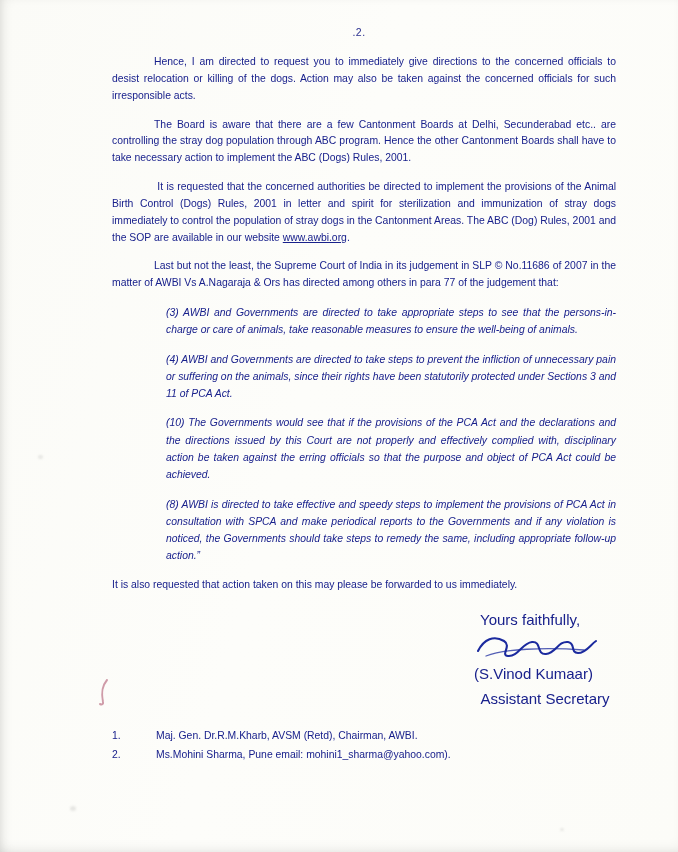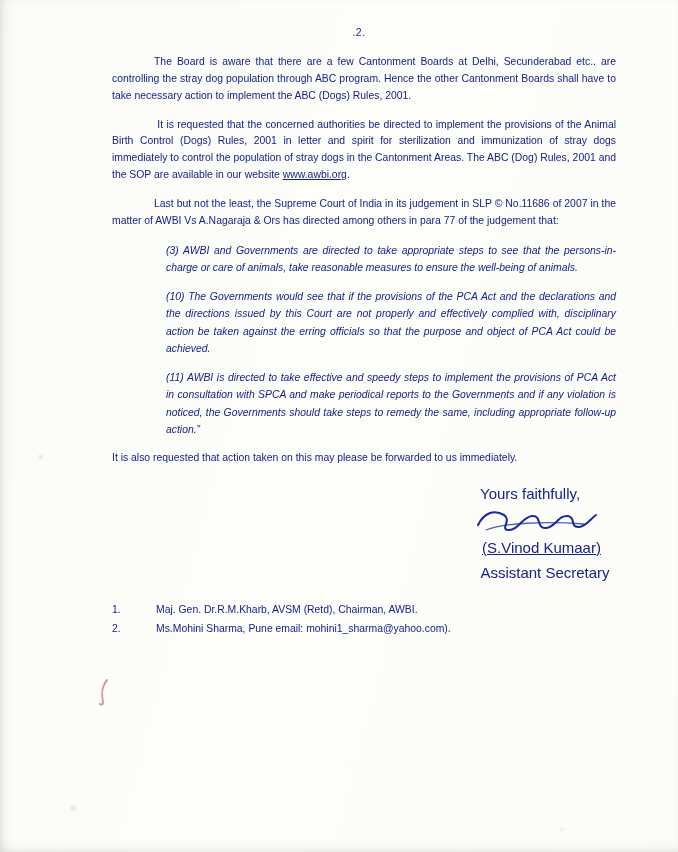--- a/index.html
+++ b/index.html
@@ -75,22 +75,21 @@
     height: 26px;
     position: relative;
     margin: 2px 0 0 10px;
   }
   .signature svg {
     position: absolute;
     top: -6px;
     left: 0;
   }
   .sign-name {
-    margin-left: 18px;
-    text-decoration: underline;
+    margin-left: 10px;
   }
   .sign-title {
     margin-left: 10px;
     text-align: center;
   }
   .copy-to {
     margin-top: 34px;
     font-size: 10.4px;
     color: #19218c;
   }
@@ -134,34 +133,36 @@
   }
 </style>
 </head>
 <body>
 
 <div class="page">
 
   <div class="page-number">.2.</div>
 
 
+  <p class="indent">Hence, I am directed to request you to immediately give directions to the concerned officials to desist relocation or killing of the dogs. Action may also be taken against the concerned officials for such irresponsible acts.</p>
 
   <p class="indent">The Board is aware that there are a few Cantonment Boards at Delhi, Secunderabad etc.. are controlling the stray dog population through ABC program. Hence the other Cantonment Boards shall have to take necessary action to implement the ABC (Dogs) Rules, 2001.</p>
 
   <p class="indent">
     <span>It is requested that the concerned authorities be directed to implement the provisions of the Animal Birth Control (Dogs) Rules, 2001 in letter and spirit for sterilization and immunization of stray dogs immediately to control the population of stray dogs in the Cantonment Areas. The ABC (Dog) Rules, 2001 and the SOP are available in our website</span>
     <a class="site-link" href="#">www.awbi.org</a><span>.</span>
   </p>
 
   <p class="indent">Last but not the least, the Supreme Court of India in its judgement in SLP © No.11686 of 2007 in the matter of AWBI Vs A.Nagaraja &amp; Ors has directed among others in para 77 of the judgement that:</p>
 
   <div class="quoted-block">
     <p>(3) AWBI and Governments are directed to take appropriate steps to see that the persons-in-charge or care of animals, take reasonable measures to ensure the well-being of animals.</p>
+    <p>(4) AWBI and Governments are directed to take steps to prevent the infliction of unnecessary pain or suffering on the animals, since their rights have been statutorily protected under Sections 3 and 11 of PCA Act.</p>
     <p>(10) The Governments would see that if the provisions of the PCA Act and the declarations and the directions issued by this Court are not properly and effectively complied with, disciplinary action be taken against the erring officials so that the purpose and object of PCA Act could be achieved.</p>
-    <p>(11) AWBI is directed to take effective and speedy steps to implement the provisions of PCA Act in consultation with SPCA and make periodical reports to the Governments and if any violation is noticed, the Governments should take steps to remedy the same, including appropriate follow-up action.”</p>
+    <p>(8) AWBI is directed to take effective and speedy steps to implement the provisions of PCA Act in consultation with SPCA and make periodical reports to the Governments and if any violation is noticed, the Governments should take steps to remedy the same, including appropriate follow-up action.”</p>
   </div>
 
   <p class="closing">It is also requested that action taken on this may please be forwarded to us immediately.</p>
 
   <div class="sign-block">
     <div class="yours">Yours faithfully,</div>
     <div class="signature">
       <svg width="130" height="34" viewBox="0 0 130 34" fill="none" xmlns="http://www.w3.org/2000/svg">
         <path d="M4 22 C10 10, 20 6, 30 12 C38 17, 26 26, 34 27 C44 28, 48 14, 58 13 C68 12, 62 26, 72 25 C82 24, 84 12, 94 13 C102 14, 96 24, 104 24 C112 24, 116 16, 122 12" stroke="#1b2a9e" stroke-width="2.1" stroke-linecap="round" fill="none"></path>
         <path d="M12 27 C30 20, 70 18, 110 21" stroke="#1b2a9e" stroke-width="1.3" stroke-linecap="round" fill="none" opacity="0.75"></path>

